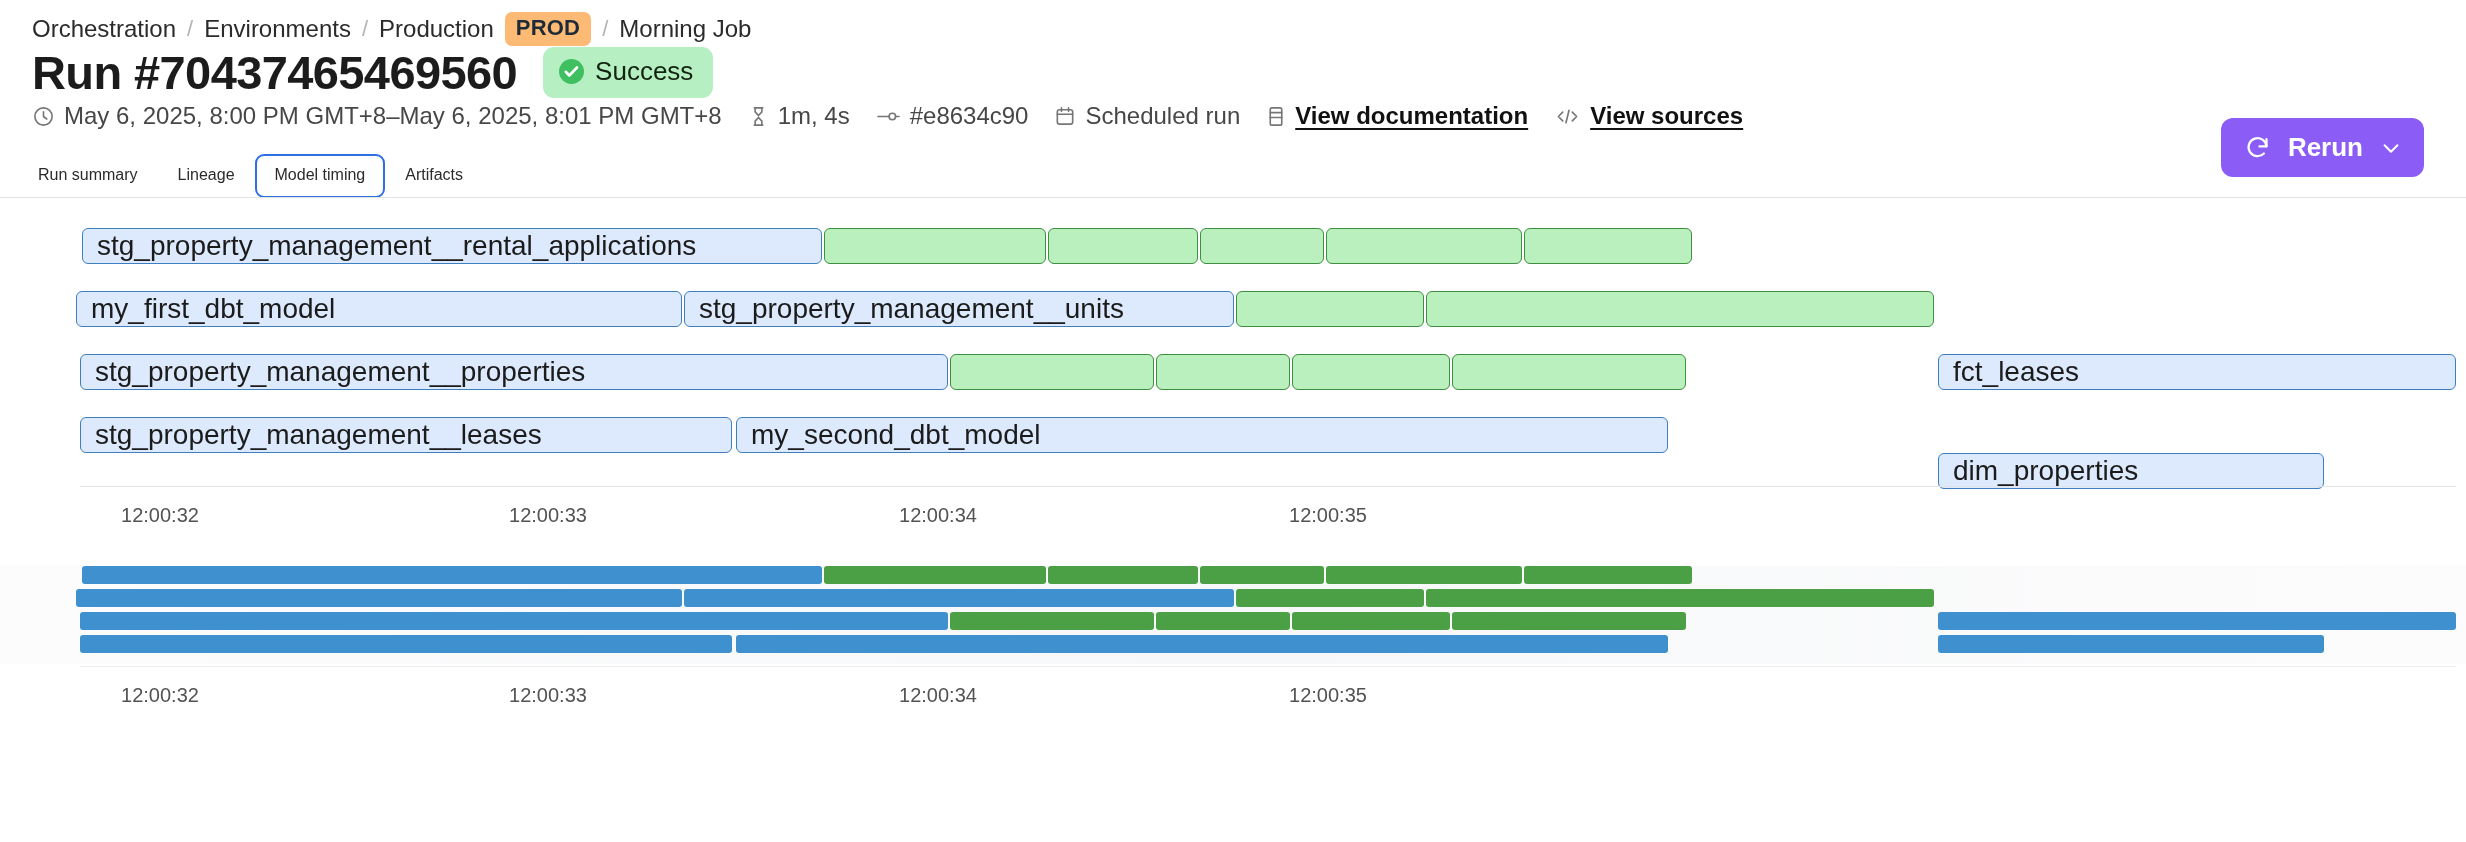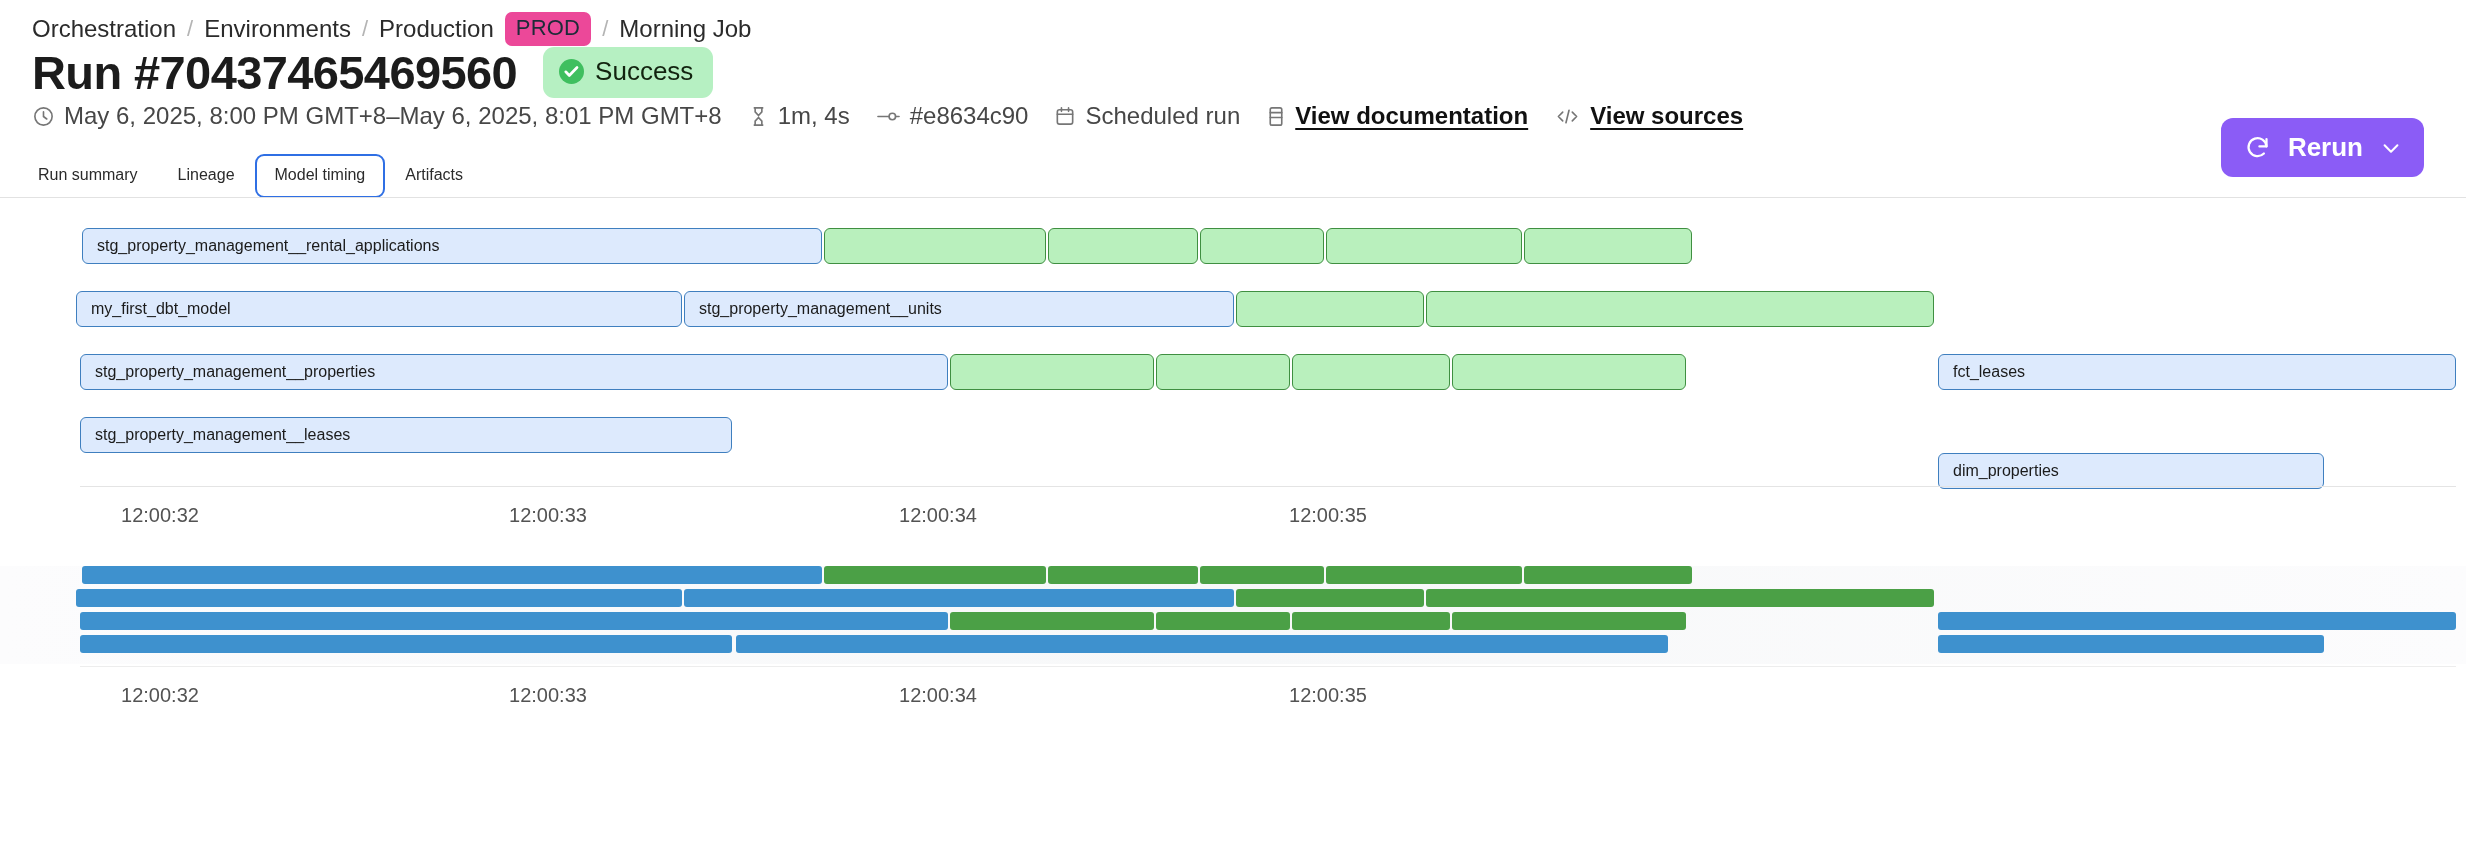--- a/index.html
+++ b/index.html
@@ -19,26 +19,26 @@
     gap: 11px;
     padding: 27px 0 0 32px;
     font-size: 24px;
     color: #2b2b2b;
     height: 30px;
   }
   .crumb { white-space: nowrap; }
   .crumb-link { cursor: pointer; }
   .crumb-sep { color: #b4b4b4; font-size: 22px; }
   .crumb-tag {
-    background: #ec4899;
+    background: #fdba74;
     color: #1d2b38;
     border-radius: 7px;
     padding: 3px 11px 5px 11px;
     font-size: 22px;
-    font-weight: 400;
+    font-weight: 700;
     letter-spacing: 0.2px;
   }
 
   
   .title-row {
     display: flex;
     align-items: center;
     gap: 26px;
     padding: 22px 0 0 32px;
     height: 62px;
@@ -157,21 +157,21 @@
     left: 0; right: 0;
     height: 36px;
   }
   .bar {
     position: absolute;
     top: 0;
     height: 36px;
     border-radius: 6px;
     display: flex;
     align-items: center;
-    font-size: 16px;
+    font-size: 28px;
     color: #1b1b1b;
     padding-left: 14px;
     white-space: nowrap;
     overflow: hidden;
     cursor: pointer;
   }
   .bar.blue { background: #ddeafd; border: 1.5px solid #3f7fbf; }
   .bar.green { background: #b9f0bd; border: 1.5px solid #3f8f41; }
 
   .axis {
@@ -362,20 +362,23 @@
         <div class="bar green" style="left: 1156px; width: 134px;"></div>
         <div class="bar green" style="left: 1292px; width: 158px;"></div>
         <div class="bar green" style="left: 1452px; width: 234px;"></div>
         <div class="bar blue" style="left: 1938px; width: 518px;">
           <span>fct_leases</span>
         </div>
       </div>
       <div class="gantt-row" style="top: 189px;">
         <div class="bar blue" style="left: 80px; width: 652px;">
           <span>stg_property_management__leases</span>
+        </div>
+        <div class="bar blue" style="left: 736px; width: 932px;">
+          <span>my_second_dbt_model</span>
         </div>
         <div class="bar blue" style="left: 1938px; width: 386px; margin-top: 36px;">
           <span>dim_properties</span>
         </div>
       </div>
     </div>
   <div class="axis">
     <div class="axis-line"></div>
     <div id="gantt-ticks">
         <div class="tick" style="left: 160px;">12:00:32</div>

